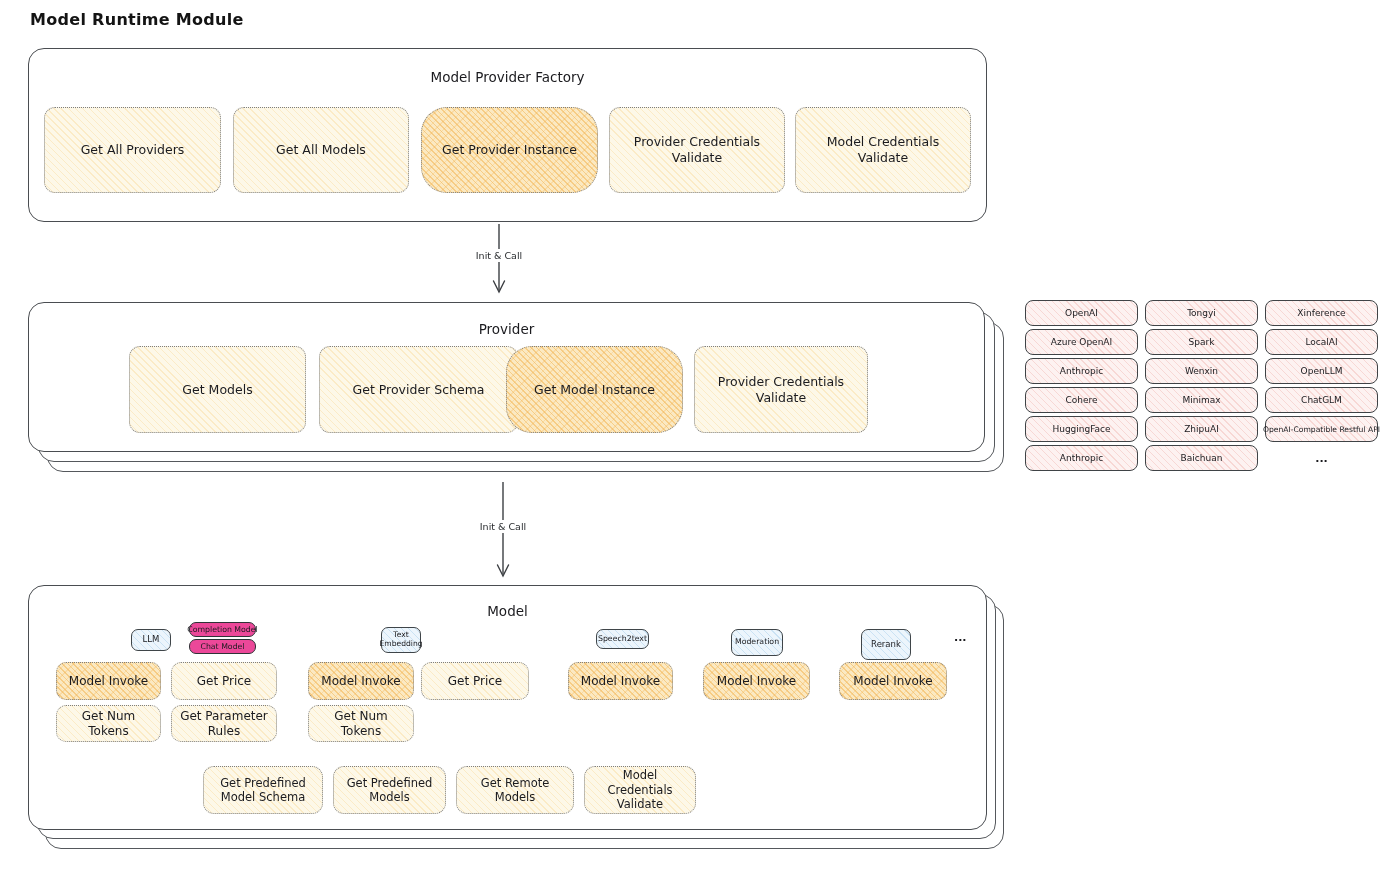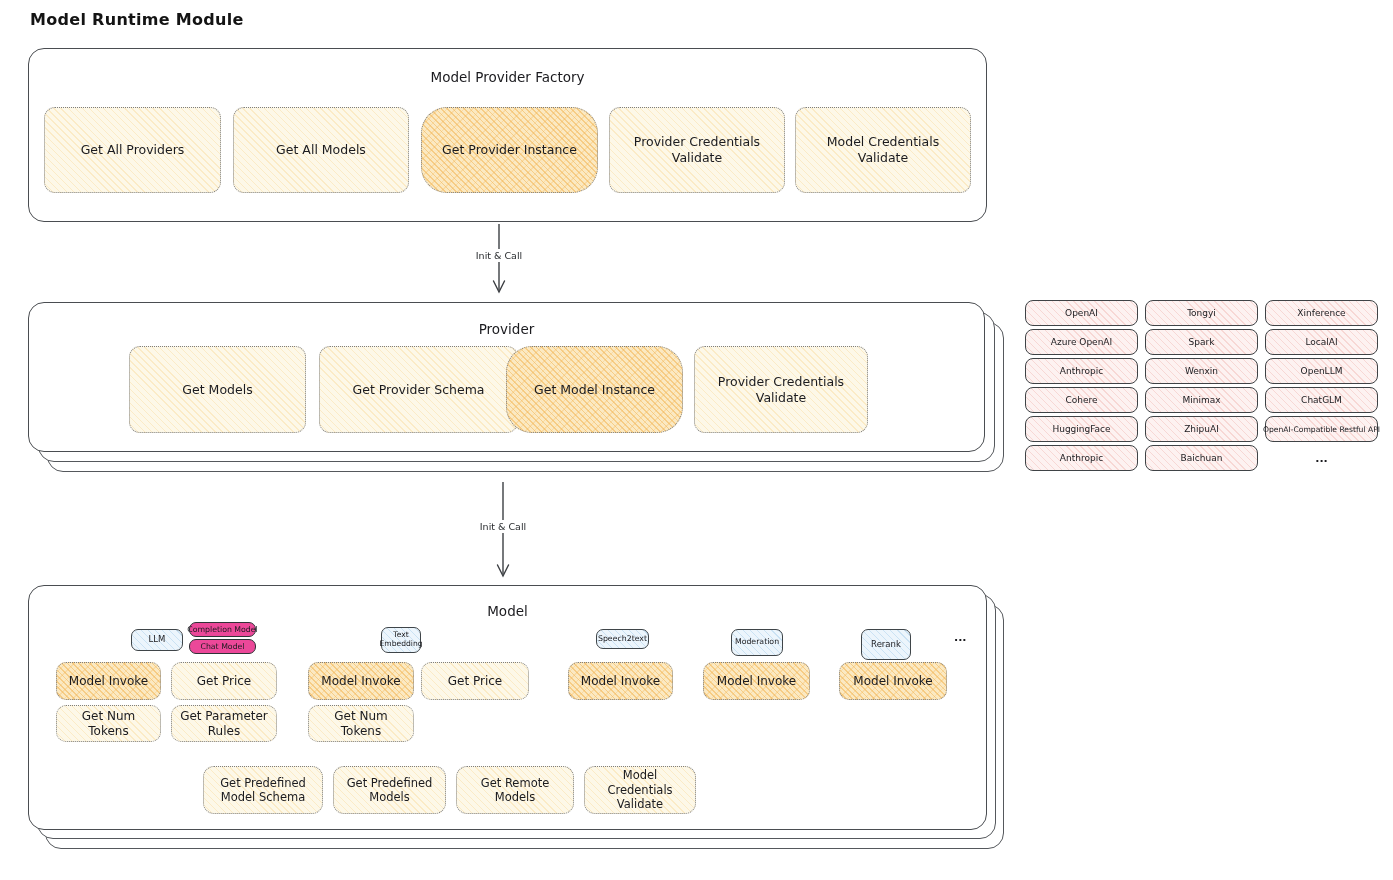--- a/index.html
+++ b/index.html
@@ -137,21 +137,21 @@
   <line x1="7" y1="0" x2="7" y2="92"></line>
   <path d="M1.5,83 L7,94 L12.5,83"></path>
 </svg>
 <div class="arrow-label" style="left:459px;top:520px;">Init &amp; Call</div>
 
 <div class="ghost" style="left:45px;top:604px;width:957px;height:243px;"></div>
 <div class="ghost" style="left:37px;top:594px;width:957px;height:243px;"></div>
 <div class="panel" style="left:28px;top:585px;width:957px;height:243px;">
   <div class="panel-title" style="top:17px;">Model</div>
 
-  <div class="tab" style="left:102px;top:43px;width:52px;height:22px;">LLM</div>
+  <div class="tab" style="left:102px;top:43px;width:40px;height:22px;">LLM</div>
   <div class="wbox" style="left:160px;top:36px;width:67px;height:15px;">Completion Model</div>
   <div class="wbox" style="left:160px;top:53px;width:67px;height:15px;">Chat Model</div>
   <div class="tab" style="left:352px;top:41px;width:40px;height:26px;font-size:7.6px;">Text Embedding</div>
   <div class="tab" style="left:567px;top:43px;width:53px;height:20px;font-size:7.8px;">Speech2text</div>
   <div class="tab" style="left:702px;top:43px;width:52px;height:27px;font-size:7.8px;">Moderation</div>
   <div class="tab" style="left:832px;top:43px;width:50px;height:31px;">Rerank</div>
   <div class="ellipsis" style="left:925px;top:45px;">...</div>
 
   <div class="node sm hl" style="left:27px;top:76px;width:105px;height:38px;">Model Invoke</div>
   <div class="node sm" style="left:142px;top:76px;width:106px;height:38px;">Get Price</div>

